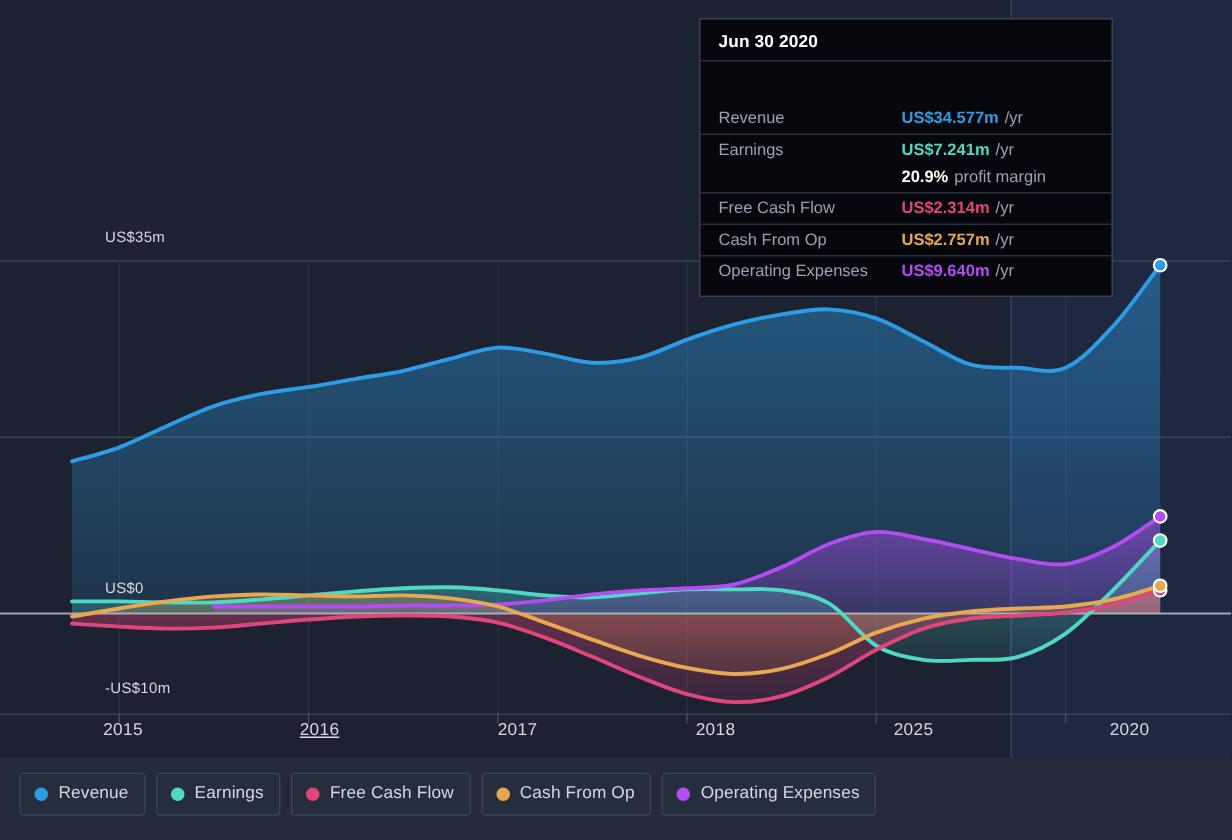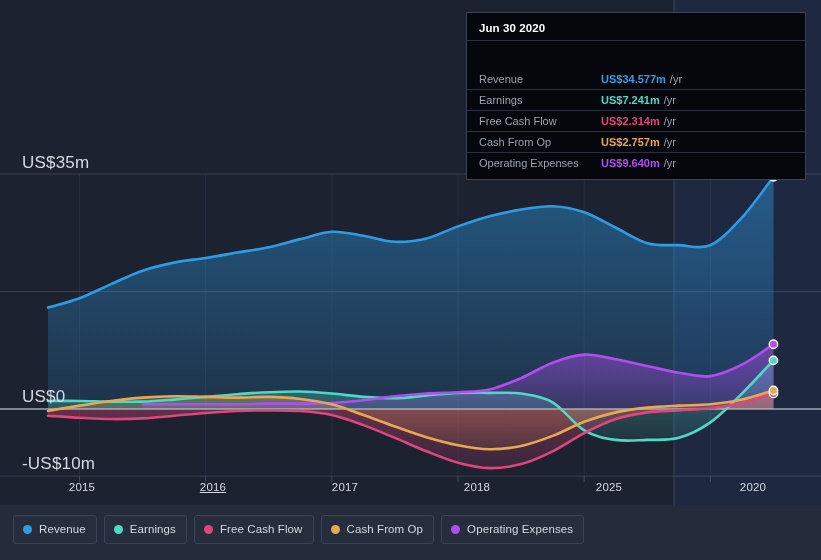--- a/index.html
+++ b/index.html
@@ -23,39 +23,40 @@
     left: 0; top: 0;
     width: 821px;
     height: 505px;
   }
   #plot svg { display: block; }
 
   
   .y-label {
     position: absolute;
     color: #d4d8e0;
-    font-size: 17px;
+    font-size: 10px;
     letter-spacing: .2px;
     white-space: nowrap;
+    margin-left: 48px;
   }
   .x-label {
     position: absolute;
     color: #d4d8e0;
     font-size: 11.5px;
     letter-spacing: .2px;
     transform: translateX(-50%);
     white-space: nowrap;
   }
 
   
   #tooltip {
     position: absolute;
     left: 466px;
     top: 12px;
-    width: 340px;
+    width: 276px;
     background: #05070c;
     border: 1px solid #3b4252;
     box-sizing: border-box;
     padding: 8px 0 6px 0;
     z-index: 5;
   }
   #tooltip .tt-title {
     color: #ffffff;
     font-size: 11.5px;
     font-weight: bold;
@@ -235,20 +236,25 @@
       <span class="tt-val" id="ttv0" style="color: rgb(46, 156, 229); margin-top: 28px;">US$34.577m</span>
       <span class="tt-unit">/yr</span>
     </div>
 
     <div class="tt-row">
       <span class="tt-label">Earnings</span>
       <span class="tt-val" id="ttv1" style="color: rgb(79, 216, 196);">US$7.241m</span>
       <span class="tt-unit">/yr</span>
     </div>
 
+    <div class="tt-row no-rule">
+      <span class="tt-label"></span>
+      <span class="tt-sub">20.9%</span>
+      <span class="tt-unit">profit margin</span>
+    </div>
 
     <div class="tt-row">
       <span class="tt-label">Free Cash Flow</span>
       <span class="tt-val" id="ttv2" style="color: rgb(224, 69, 123);">US$2.314m</span>
       <span class="tt-unit">/yr</span>
     </div>
 
     <div class="tt-row">
       <span class="tt-label">Cash From Op</span>
       <span class="tt-val" id="ttv3" style="color: rgb(232, 168, 81);">US$2.757m</span>

